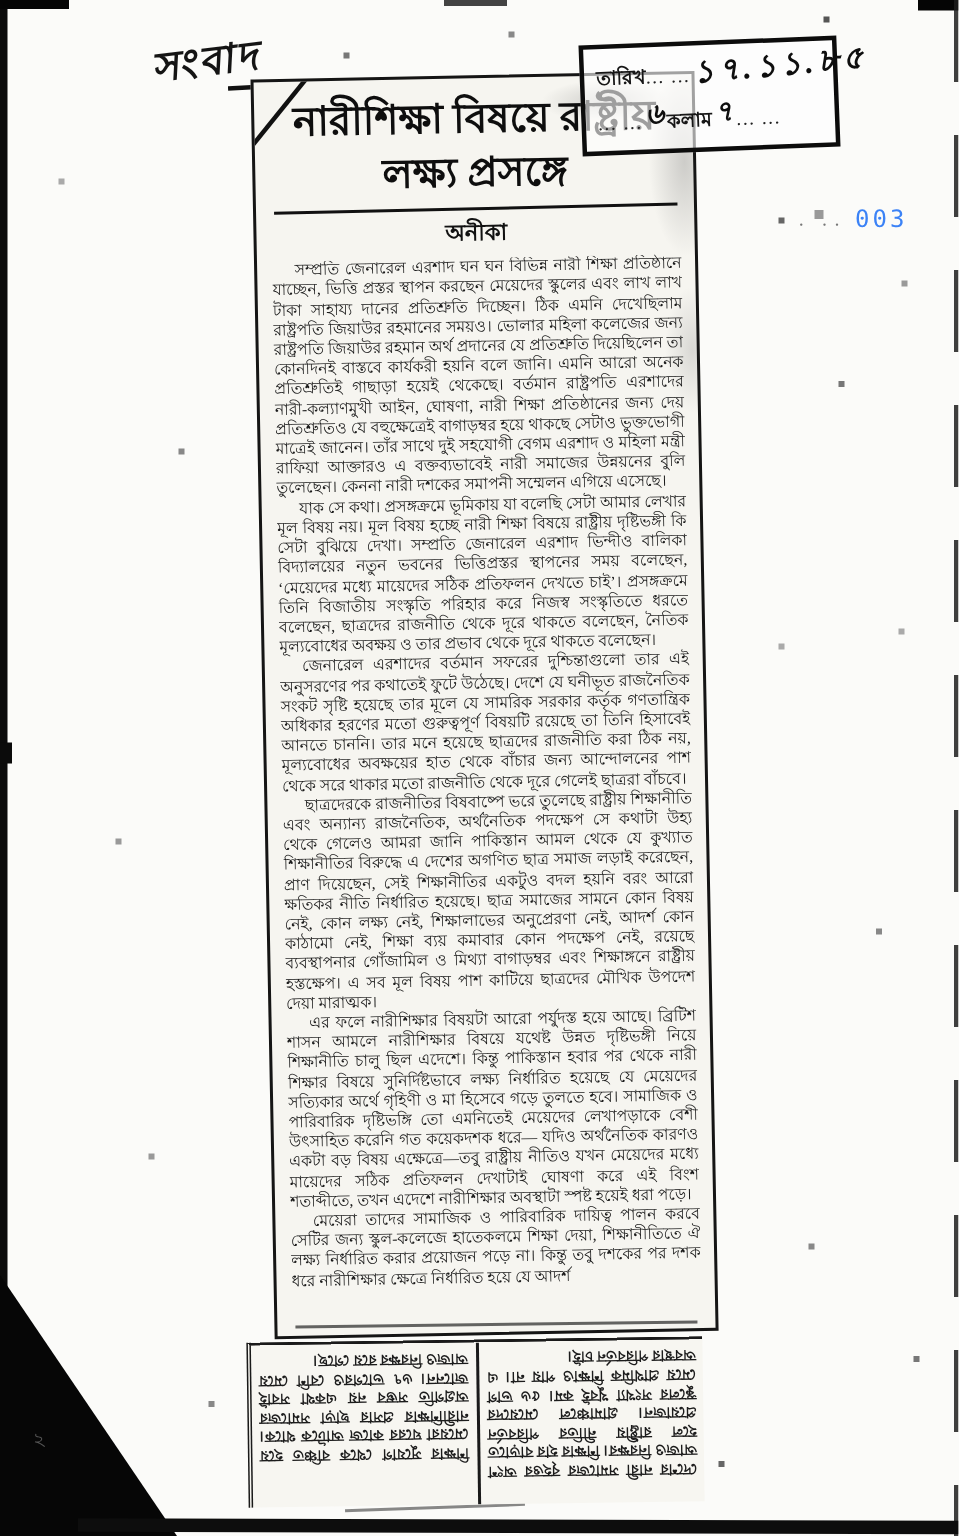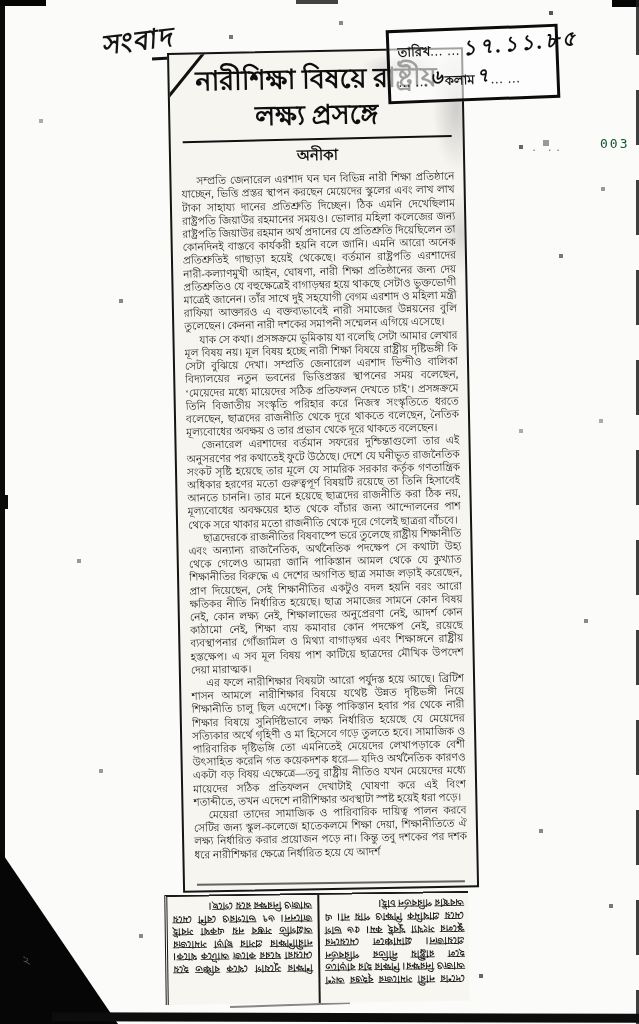--- a/index.html
+++ b/index.html
@@ -39,22 +39,22 @@
   .stamp-box{position:absolute;left:387px;top:27px;width:172px;height:74px;
     border:3px solid #0c0c0c;transform:rotate(-2.2deg);background:rgba(255,255,255,.6);
     z-index:6;box-sizing:border-box;padding:4px 6px 2px 8px;}
   .stamp-row{display:flex;align-items:flex-end;font-size:13px;font-weight:bold;line-height:1.1;white-space:nowrap;}
   .stamp-row .dots{font-weight:normal;letter-spacing:1px;color:#222;}
   .hand{font-style:italic;font-weight:bold;color:#0e0e0e;}
   .hand-date{font-size:21px;transform:rotate(-3deg);margin-left:2px;letter-spacing:3px;}
   .hand-num{font-size:19px;margin:0 2px;}
   .stamp-row2{margin-top:9px;}
   
-  .page-number{position:absolute;left:600px;top:136px;font-size:13px;letter-spacing:2px;
-    color:#14532d;font-family:"DejaVu Sans Mono",monospace;}
+  .page-number{position:absolute;left:570px;top:136px;font-size:16px;letter-spacing:2px;
+    color:#3b82f6;font-family:"DejaVu Sans Mono",monospace;}
   .page-number-dots{position:absolute;left:532px;top:142px;font-size:13px;color:#777;letter-spacing:4px;}
   
   .clipping{position:absolute;left:167px;top:53px;width:296px;height:840px;
     transform:rotate(-1.1deg);transform-origin:top left;
     border:2px solid #151515;box-sizing:border-box;
     background:
       radial-gradient(ellipse 34px 90px at 98% 7%, rgba(110,110,110,.30), rgba(0,0,0,0) 70%),
       radial-gradient(ellipse 26px 60px at 99% 22%, rgba(110,110,110,.22), rgba(0,0,0,0) 70%),
       radial-gradient(ellipse 60px 20px at 80% 2%, rgba(90,90,90,.25), rgba(0,0,0,0) 70%),
       #f6f5f0;

